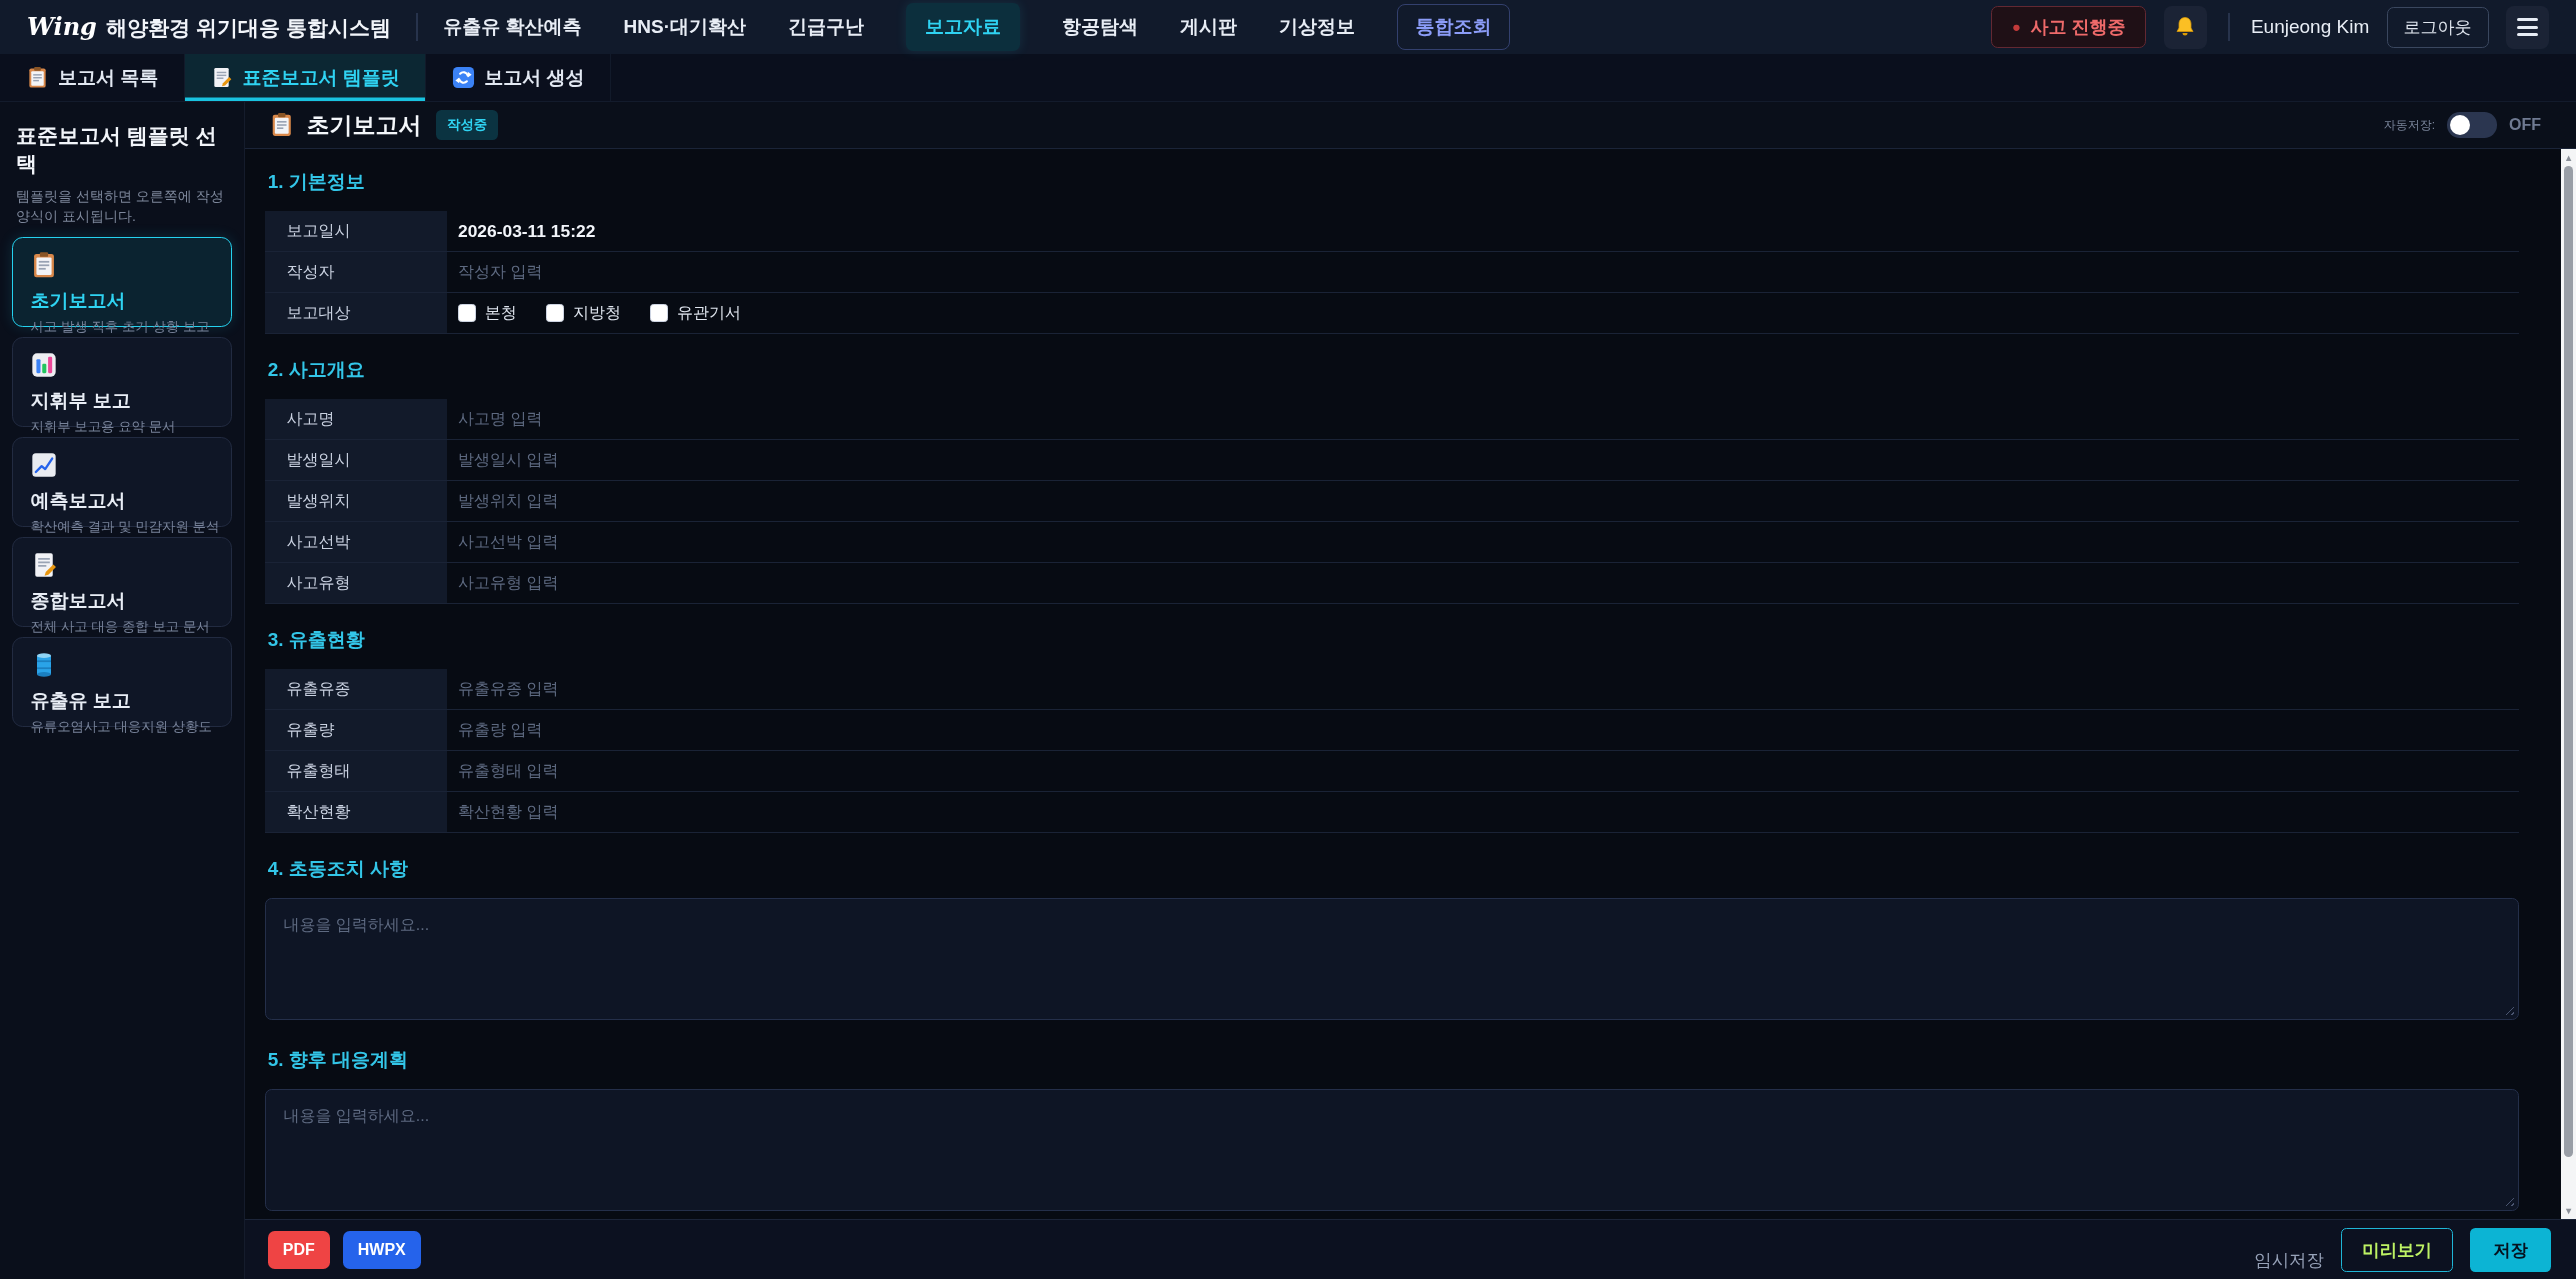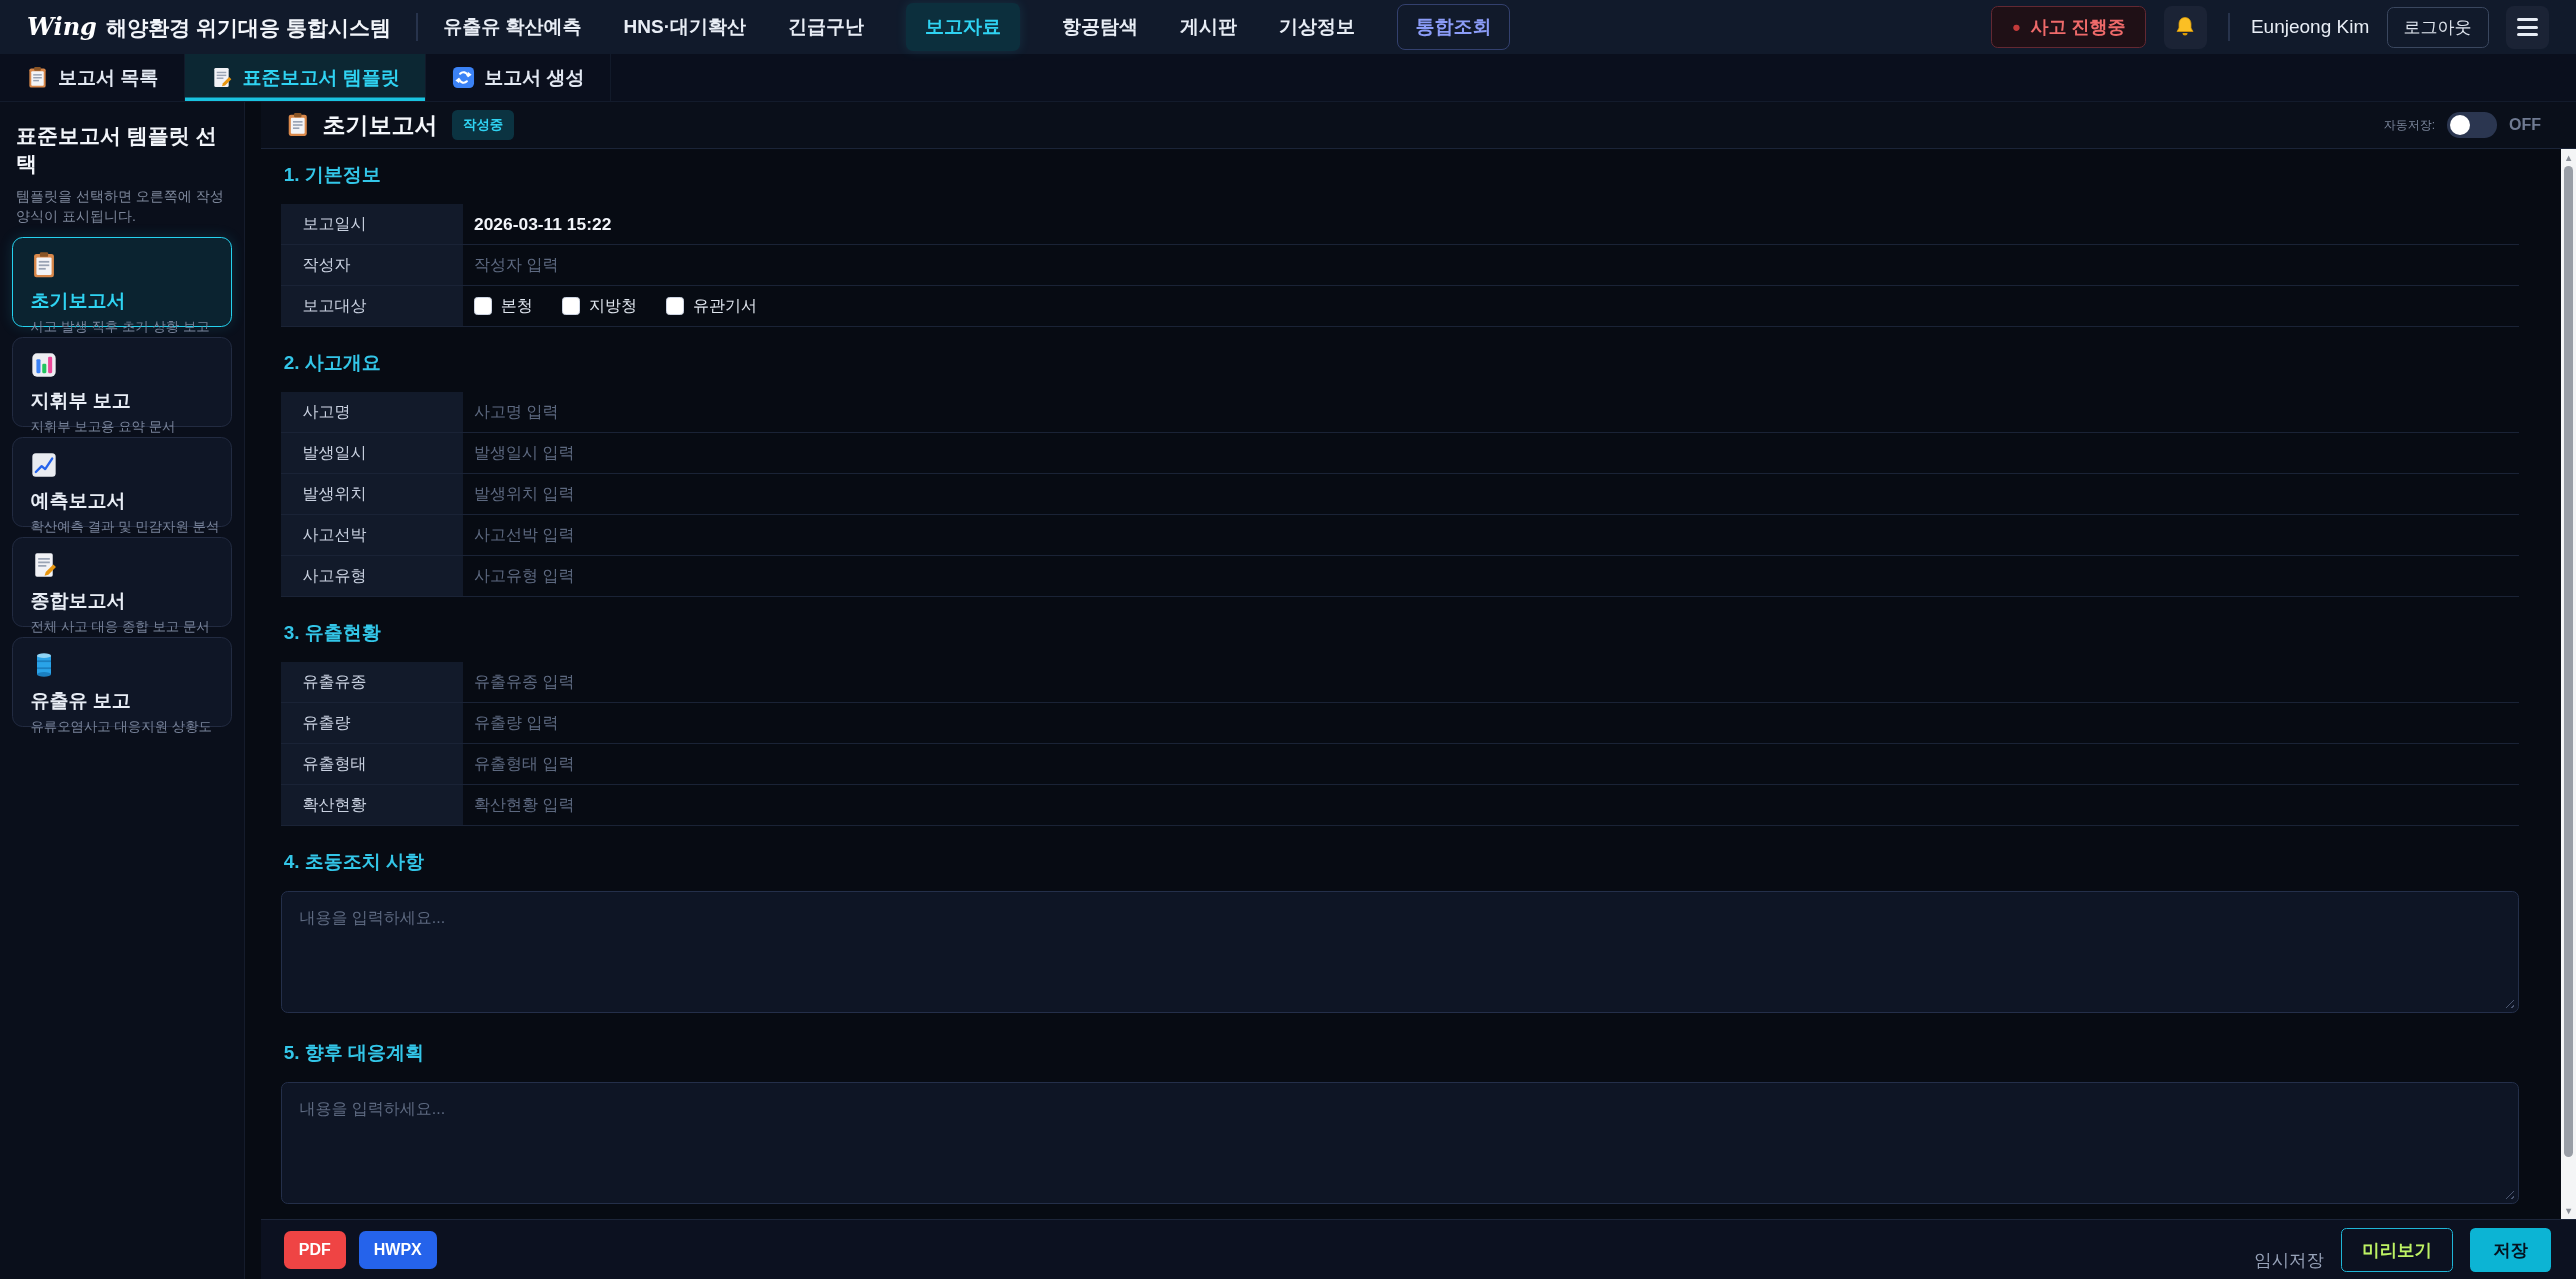--- a/index.html
+++ b/index.html
@@ -24,21 +24,21 @@
   .burger { display:flex; flex-direction:column; gap:4.7px; }
   .burger span { display:block; width:21.5px; height:3px; border-radius:2px; background:#e8edf5; }
 
   
   .tabbar { height:48px; background:#0a0f1d; display:flex; align-items:stretch; border-bottom:0.7px solid #131b2c; }
   .tab { display:flex; align-items:center; gap:9.4px; padding:0 25.5px; font-size:19px; font-weight:bold; color:#e2e8f2; cursor:pointer; border-right:0.7px solid #121a2a; }
   .tab.active { color:#2fd3f2; background:#0c2733; box-shadow:inset 0 -3.4px 0 #19c3e0; }
   .tab .icon { width:23px; height:23px; }
 
   
-  .workspace { display:flex; height:1177px;gap:16px; }
+  .workspace { display:flex; height:1177px; }
 
   
   .sidebar { width:245px; flex:none; background:#0a0f1b; border-right:0.7px solid #151c2c; padding:16px 12px 0 12px; }
   .sb-title { font-size:21px; font-weight:bold; color:#f2f5fa; margin:4px 0 8px 4px; }
   .sb-sub { font-size:14px; color:#7e889c; line-height:1.45; margin:0 0 6.7px 4px; }
   .tpl-card { margin-top:10px; border:1.3px solid #222b41; border-radius:10.7px; background:#0f1626; padding:13.4px 17.4px; height:90px; cursor:pointer; }
   .tpl-card.selected { border-color:#25d2ef; background:#0b2330; box-shadow:0 0 13.4px rgba(37,210,239,.15); }
   .tpl-card .icon { width:28px; height:28px; }
   .tpl-name { font-size:19px; font-weight:bold; color:#e8edf5; margin-top:6.7px; }
   .tpl-card.selected .tpl-name { color:#2fd3f2; }
@@ -52,21 +52,21 @@
   .status-badge { margin-left:14.8px; background:#0b3341; color:#2fd3f2; font-size:13.4px; font-weight:bold; padding:6px 10.7px; border-radius:5.4px; }
   .mh-right { margin-left:auto; display:flex; align-items:center; gap:12px; }
   .autosave-label { font-size:12px; color:#79849a; }
   .toggle { width:50px; height:25.5px; border-radius:12.7px; background:#2b3650; position:relative; cursor:pointer; }
   .toggle .knob { position:absolute; left:2.7px; top:2.7px; width:20px; height:20px; border-radius:50%; background:#ffffff; }
   .autosave-state { font-size:16px; font-weight:bold; color:#6f7a92; }
 
   
   .form-scroll { flex:1; background:#070b13; padding:0 57px 0 20px; overflow:hidden; }
   .sec-heading { color:#33c6e8; font-size:19px; font-weight:bold; margin:23px 0 16px 2.7px; }
-  .sec-heading.first { margin-top:13px; }
+  .sec-heading.first { margin-top:20px; }
   .ftable { width:100%; }
   .frow { display:flex; height:41px; border-bottom:0.7px solid #1a2336; }
   .flabel { width:182px; flex:none; background:#121a2a; display:flex; align-items:center; padding-left:21.5px; font-size:16px; color:#c9d1e0; }
   .fvalue { flex:1; display:flex; align-items:center; padding-left:11px; font-size:16px; }
   .fvalue.filled { color:#f2f5fa; font-weight:bold; font-size:17.4px; }
   .fvalue.placeholder { color:#5d6980; }
   .checks { gap:29.5px; }
   .cb { display:flex; align-items:center; gap:8.7px; cursor:pointer; }
   .cb-box { width:18px; height:18px; border-radius:3.4px; background:#ffffff; border:1.3px solid #cdd4e2; }
   .cb-label { font-size:16px; color:#dfe5ee; }

